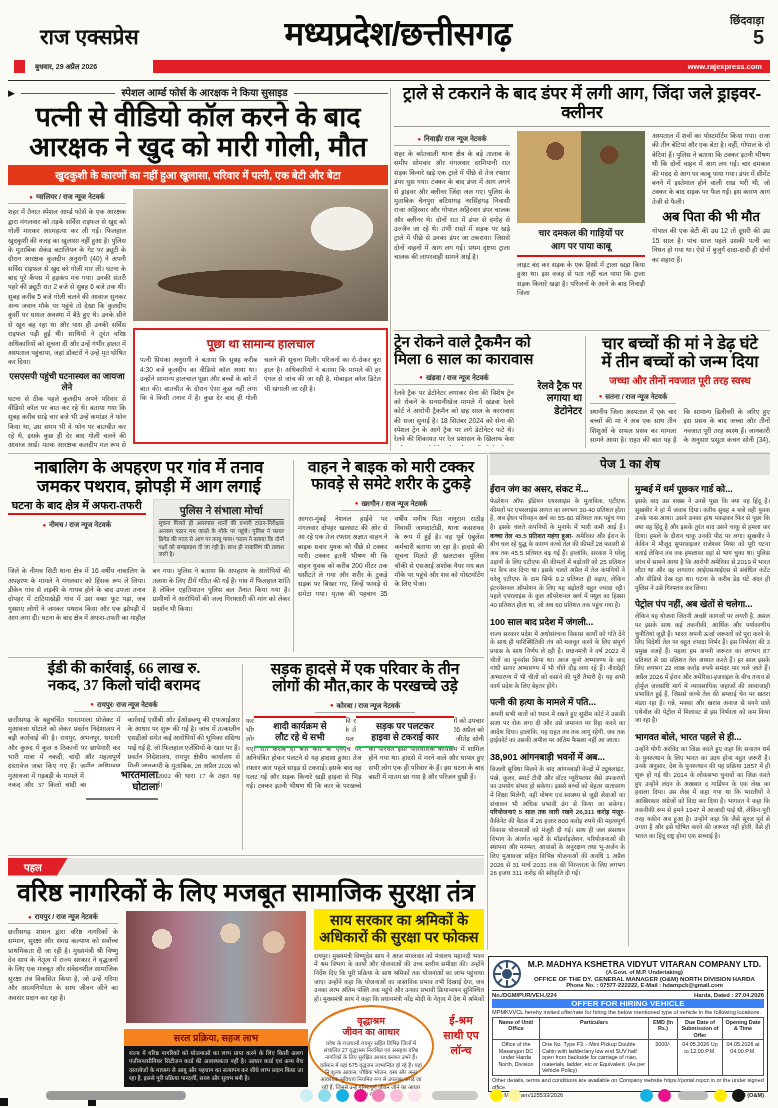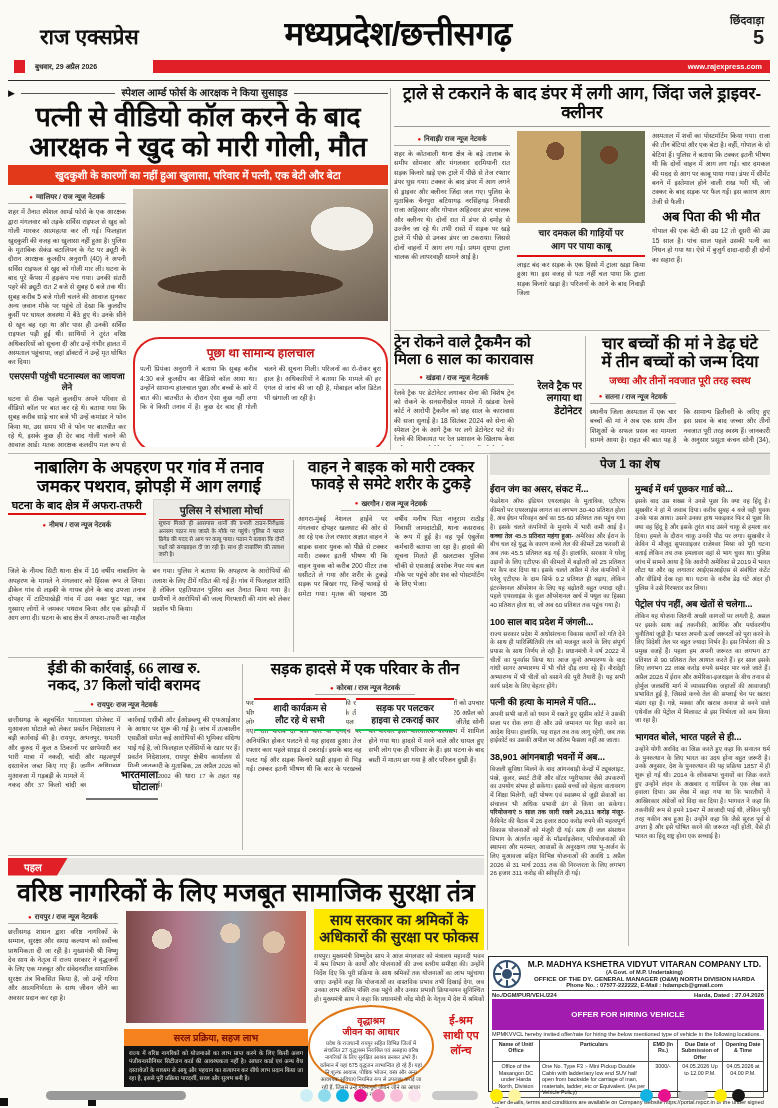--- a/index.html
+++ b/index.html
@@ -84,21 +84,21 @@
   .ad{position:absolute;left:488px;top:956px;width:280px;height:136px;border:1.5px solid #2c2c2c;
       background:#fff;box-sizing:border-box;padding:2px 3px;font-family:"Liberation Sans",sans-serif;}
   .ad-top{display:flex;gap:3px;border-bottom:1px solid #444;padding-bottom:1px;}
   .ad-logo{width:30px;height:30px;flex:0 0 30px;}
   .ad-head{flex:1;text-align:center;}
   .ad-head .l1{font-size:8.4px;font-weight:bold;color:#111;}
   .ad-head .l2{font-size:5.6px;font-weight:bold;}
   .ad-head .l3{font-size:6.2px;font-weight:bold;}
   .ad-head .l4{font-size:5.8px;font-weight:bold;}
   .ad-ref{display:flex;justify-content:space-between;font-size:5.8px;font-weight:bold;padding:1px 0;}
-  .ad-band{background:#a21caf;color:#fff;font-weight:bold;font-size:8px;text-align:center;padding:11px 0;}
+  .ad-band{background:#3b82f6;color:#fff;font-weight:bold;font-size:8px;text-align:center;padding:0 0;}
   .ad-intro{font-size:5.6px;line-height:1.25;padding:1px 0;}
   .ad-table{width:100%;border-collapse:collapse;font-size:5.4px;line-height:1.2;}
   .ad-table th,.ad-table td{border:0.5px solid #555;padding:1px 2px;vertical-align:top;text-align:center;}
   .ad-table td.part{text-align:left;}
   .ad-foot{font-size:5.5px;line-height:1.25;padding-top:1px;}
   .ad-last{display:flex;justify-content:space-between;font-size:5.6px;padding-top:1px;}
   .ad-last .r{font-weight:bold;}
   
   .mark{position:absolute;border-radius:50%;width:13px;height:13px;top:1089px;}
   .capsule{position:absolute;height:9px;border-radius:5px;top:1091px;}
@@ -140,21 +140,21 @@
         <div class="byline">
           <span class="dot">●</span>
           <span>ग्वालियर / राज न्यूज नेटवर्क</span>
         </div>
         <div class="body-sm">शहर में तैनात स्पेशल आर्म्ड फोर्स के एक आरक्षक द्वारा मंगलवार को तड़के सर्विस राइफल से खुद को गोली मारकर आत्महत्या कर ली गई। फिलहाल खुदकुशी की वजह का खुलासा नहीं हुआ है। पुलिस के मुताबिक सेकंड बटालियन के गेट पर ड्यूटी के दौरान आरक्षक कुलदीप अनुरागी (40) ने अपनी सर्विस राइफल से खुद को गोली मार ली। घटना के बाद पूरे कैंपस में हड़कंप मच गया। उनकी संतरी पहरे की ड्यूटी रात 2 बजे से सुबह 6 बजे तक थी। सुबह करीब 5 बजे गोली चलने की आवाज सुनकर अन्य जवान मौके पर पहुंचे तो देखा कि कुलदीप कुर्सी पर घायल अवस्था में बैठे हुए थे। उनके सीने से खून बह रहा था और पास ही उनकी सर्विस राइफल पड़ी हुई थी। साथियों ने तुरंत वरिष्ठ अधिकारियों को सूचना दी और उन्हें गंभीर हालत में अस्पताल पहुंचाया, जहां डॉक्टरों ने उन्हें मृत घोषित कर दिया।</div>
         <div class="crosshead">एसएसपी पहुंची घटनास्थल का जायजा लेने</div>
         <div class="body-sm">घटना से ठीक पहले कुलदीप अपने परिवार से वीडियो कॉल पर बात कर रहे थे। बताया गया कि सुबह करीब साढ़े चार बजे भी उन्हें कमांडर ने फोन किया था, उस समय भी वे फोन पर बातचीत कर रहे थे, इसके कुछ ही देर बाद गोली चलने की आवाज आई। मृतक आरक्षक कुलदीप मूल रूप से छतरपुर जिले के नौगांव के निवासी थे और वर्ष 2005 में एसएएफ में भर्ती हुए थे। करीब 17 साल पहले उनकी शादी हुई थी।</div>
       </div>
       <div>
         <div class="photo morgue" style="width:100%;height:132px;"></div>
-        <div class="red-border-box" style="margin-top:16px;height:104px;overflow:hidden;border-radius:26px;">
+        <div class="red-border-box" style="margin-top:7px;height:104px;overflow:hidden;">
           <div class="t">पूछा था सामान्य हालचाल</div>
           <div class="body-sm cols2">पत्नी प्रियंका अनुरागी ने बताया कि सुबह करीब 4:30 बजे कुलदीप का वीडियो कॉल आया था। उन्होंने सामान्य हालचाल पूछा और बच्चों के बारे में बात की। बातचीत के दौरान ऐसा कुछ नहीं लगा कि वे किसी तनाव में हैं। कुछ देर बाद ही गोली चलने की सूचना मिली। परिजनों का रो-रोकर बुरा हाल है। अधिकारियों ने बताया कि मामले की हर एंगल से जांच की जा रही है, मोबाइल कॉल डिटेल भी खंगाली जा रही है।</div>
         </div>
       </div>
     </div>
   </div>
 
   <div class="blk" style="left:394px;top:84px;width:376px;height:244px;">
     <div class="art-head" style="font-size:17px;border-bottom:1px solid #999;padding-bottom:4px;">ट्राले से टकराने के बाद डंपर में लगी आग, जिंदा जले ड्राइवर-क्लीनर</div>
     <div style="display:grid;grid-template-columns:116px 128px 1fr;gap:7px;margin-top:4px;height:196px;overflow:hidden;">
@@ -307,20 +307,21 @@
       <div class="pullquote" style="position:absolute;left:78px;top:52px;width:72px;background:#fff;">
         <div>भारतमाला</div>
         <div>घोटाला</div>
       </div>
     </div>
   </div>
 
   <div class="blk" style="left:246px;top:660px;width:238px;height:194px;">
     <div class="art-head" style="font-size:15.5px;">
       <div>सड़क हादसे में एक परिवार के तीन</div>
+      <div>लोगों की मौत,कार के परखच्चे उड़े</div>
     </div>
     <div class="byline" style="width:100px;margin:3px auto;">
       <span class="dot">●</span>
       <span>कोरबा / राज न्यूज नेटवर्क</span>
     </div>
     <div style="position:relative;height:142px;overflow:hidden;">
       <div class="cols2 body-sm" style="height:142px;">
         <span>फरसवानी टोल नाका के पास 27 अप्रैल की रात भीषण सड़क हादसे में एक ही परिवार के तीन लोगों की मौत हो गई और चार सदस्य घायल हो गए। रात करीब दो बजे कार के एनएच पर अनियंत्रित होकर पलटने से यह हादसा हुआ। तेज रफ्तार कार पहले साइड से टकराई।</span>
         <span>इसके बाद वह पलट गई और सड़क किनारे खड़ी हाइवा से भिड़ गई। टक्कर इतनी भीषण थी कि कार के परखच्चे उड़ गए। हादसे के तत्काल बाद घायलों को उपचार के लिए जिला अस्पताल भेजा गया। 26 अप्रैल को जितेंद्र सोनी की बेटी की शादी थी। जीतेंद्र सोनी का परिवार इसी पारिवारिक कार्यक्रम में शामिल होने गया था। हादसे में मरने वाले और घायल हुए सभी लोग एक ही परिवार के हैं। इस घटना के बाद बस्ती में मातम छा गया है और परिजन दुखी हैं।</span>
       </div>

